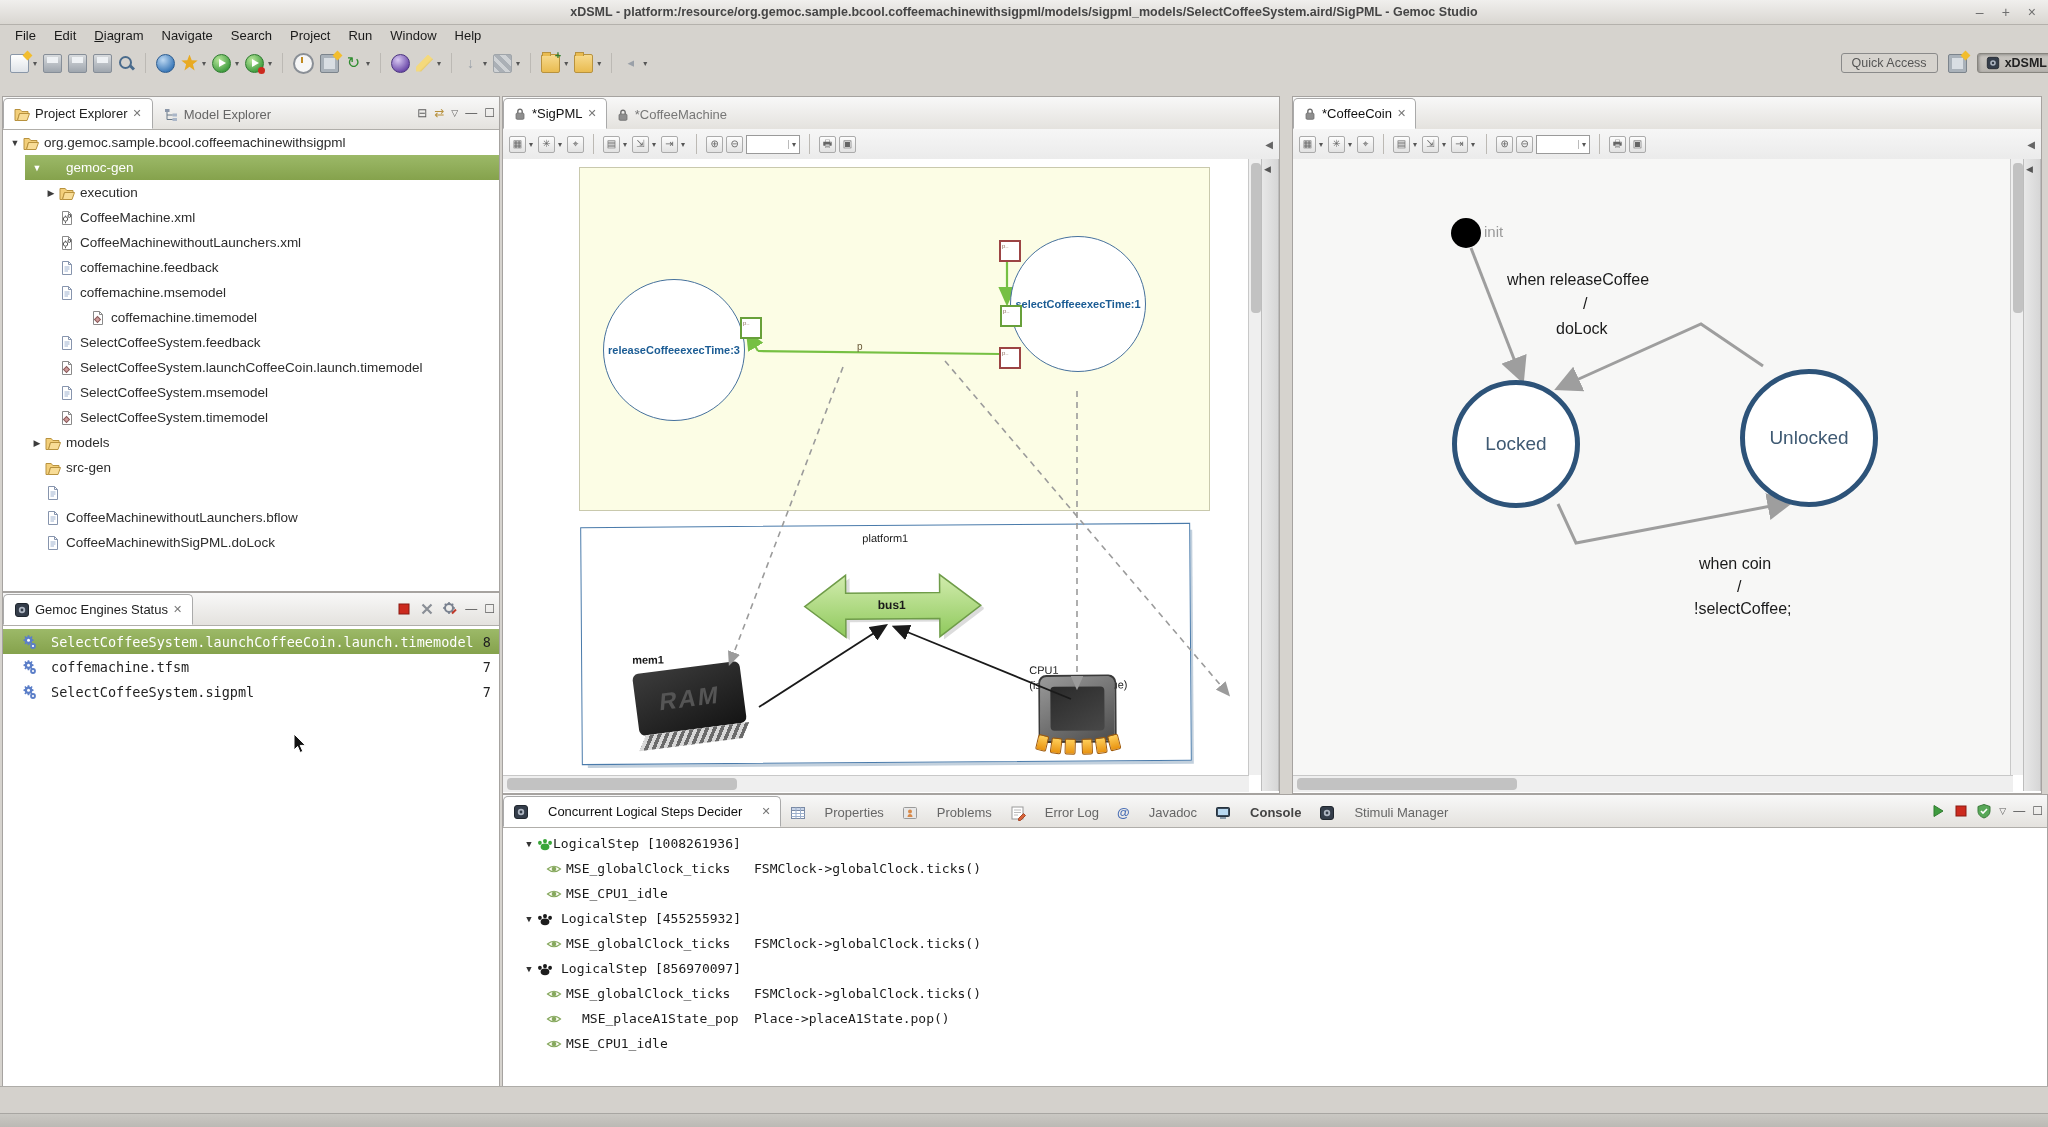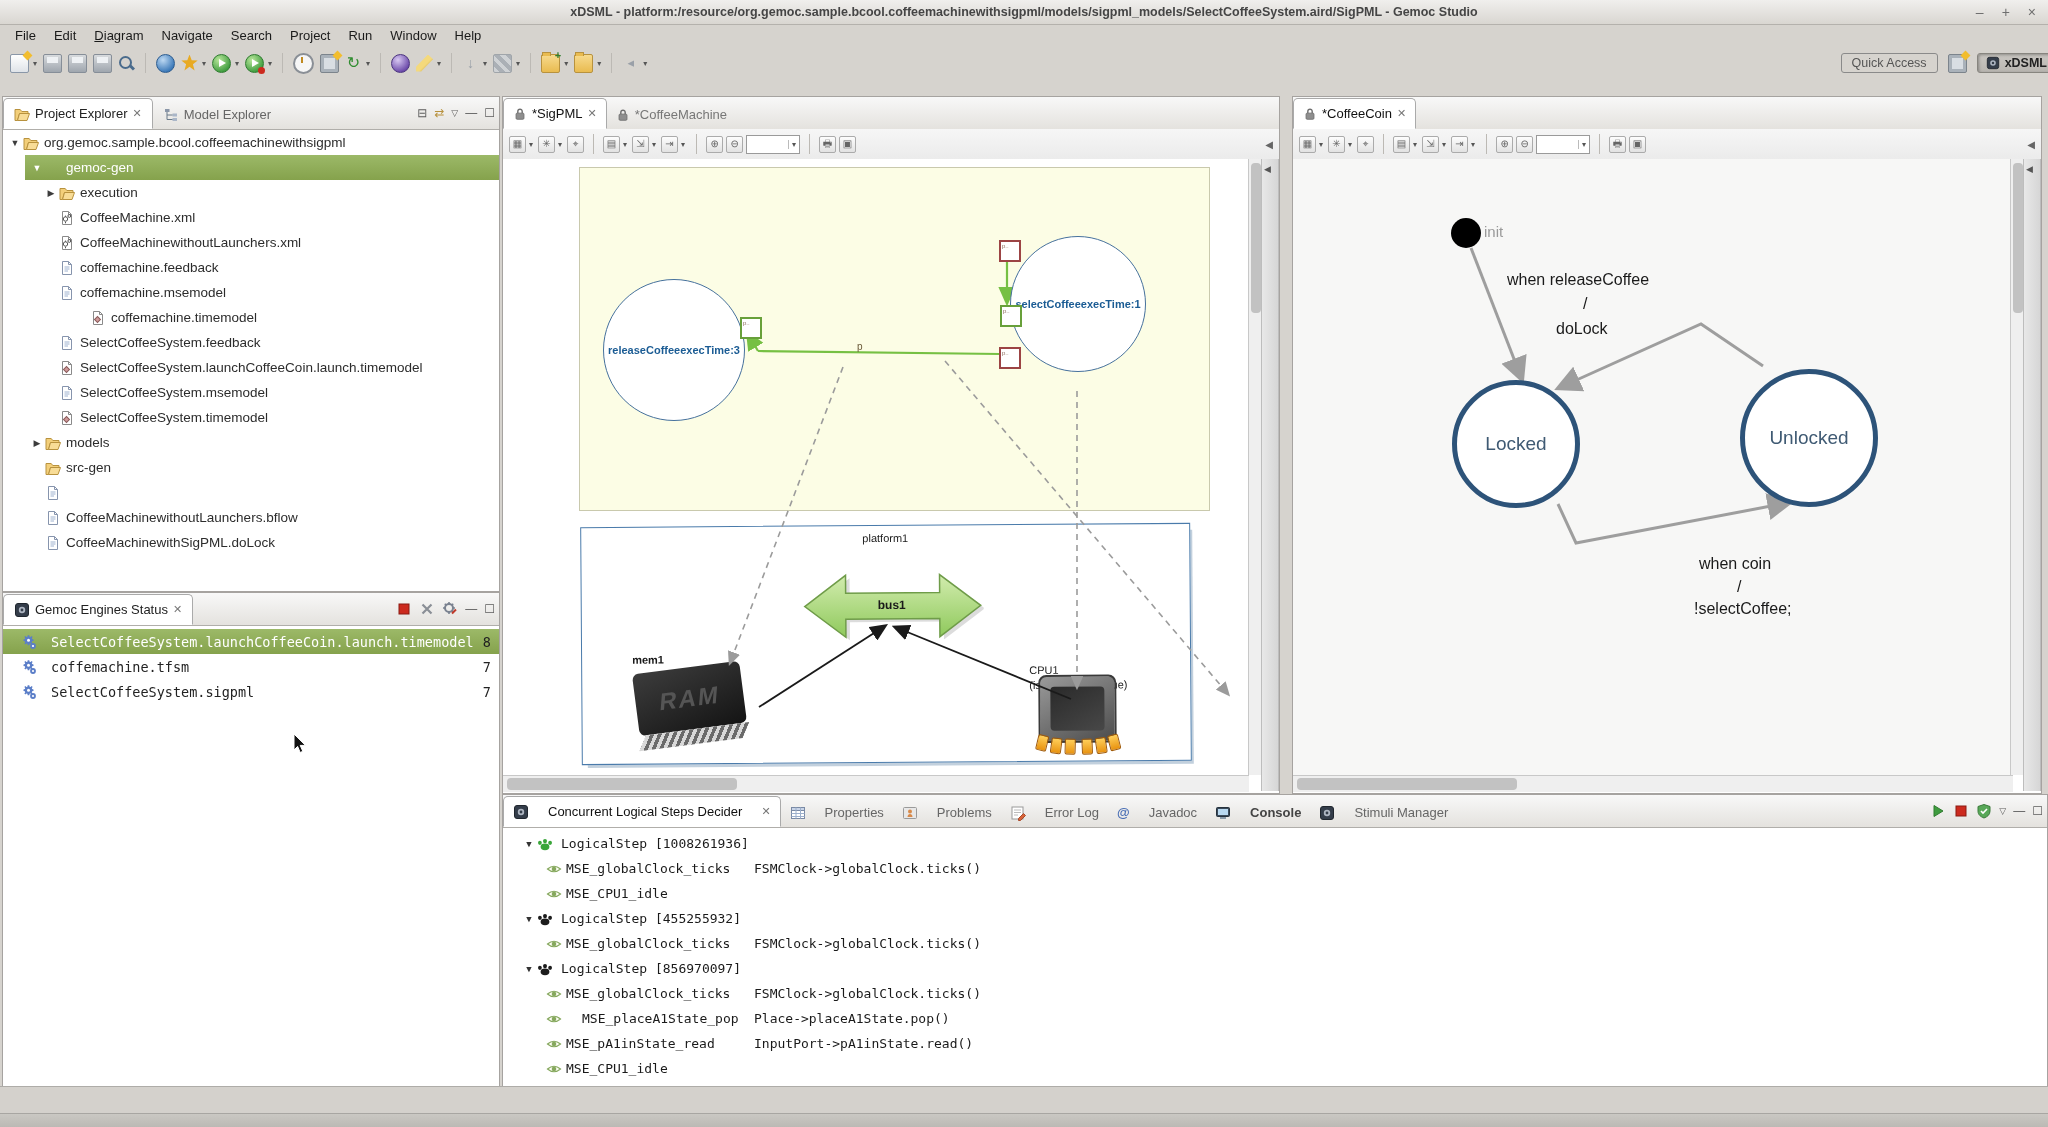--- a/index.html
+++ b/index.html
@@ -739,21 +739,21 @@
         <span>—</span>
         <span>☐</span>
       </div>
     </div>
     <div class="abs" style="left:0;top:36px;right:0;bottom:0;overflow:hidden">
       <div class="srow" style="padding-left:18px;position:relative">
         <span class="sexp">▼</span>
         <svg class="i16 paw-green" style="fill:currentColor">
             <use href="#s-paw"></use>
           </svg>
-        <span class="sname" style="margin-left:8px">LogicalStep [1008261936]</span>
+        <span class="sname" style="">LogicalStep [1008261936]</span>
       </div>
       <div class="srow" style="padding-left:43px;position:relative">
         <svg class="i16">
             <use href="#s-eye"></use>
           </svg>
         <span class="sname" style="margin-left:4px">MSE_globalClock_ticks</span>
         <span class="scall">FSMClock-&gt;globalClock.ticks()</span>
       </div>
       <div class="srow" style="padding-left:43px;position:relative">
         <svg class="i16">
@@ -794,27 +794,20 @@
         <svg class="i16">
             <use href="#s-eye"></use>
           </svg>
         <span class="sname" style="margin-left:20px">MSE_placeA1State_pop</span>
         <span class="scall">Place-&gt;placeA1State.pop()</span>
       </div>
       <div class="srow" style="padding-left:43px;position:relative">
         <svg class="i16">
             <use href="#s-eye"></use>
           </svg>
-        <span class="sname" style="margin-left:4px">MSE_pA1inState_read</span>
-        <span class="scall">InputPort-&gt;pA1inState.read()</span>
-      </div>
-      <div class="srow" style="padding-left:43px;position:relative">
-        <svg class="i16">
-            <use href="#s-eye"></use>
-          </svg>
         <span class="sname" style="margin-left:4px">MSE_CPU1_idle</span>
         <span class="scall"></span>
       </div>
     </div>
   </div>
 
   <div class="abs statusbar">
       <div class="strip"></div>
     </div>
 

